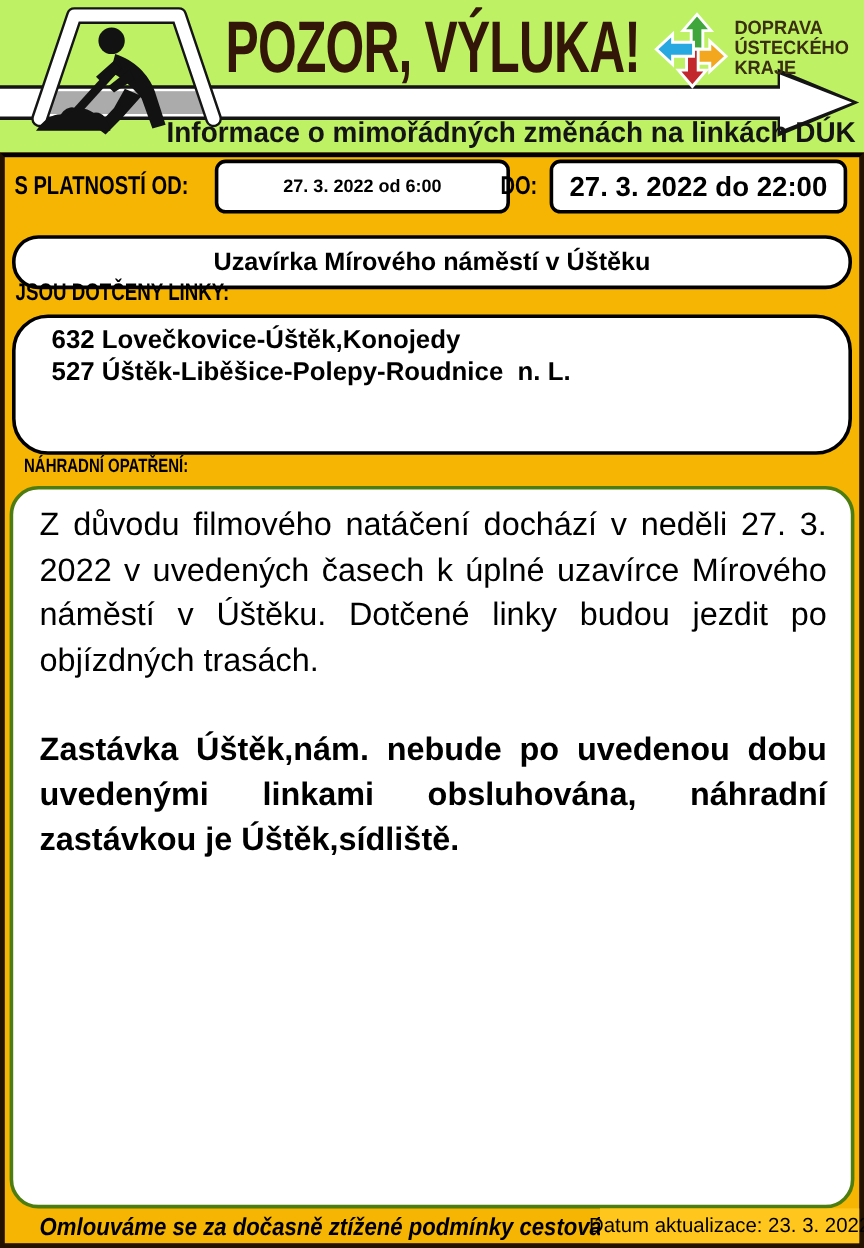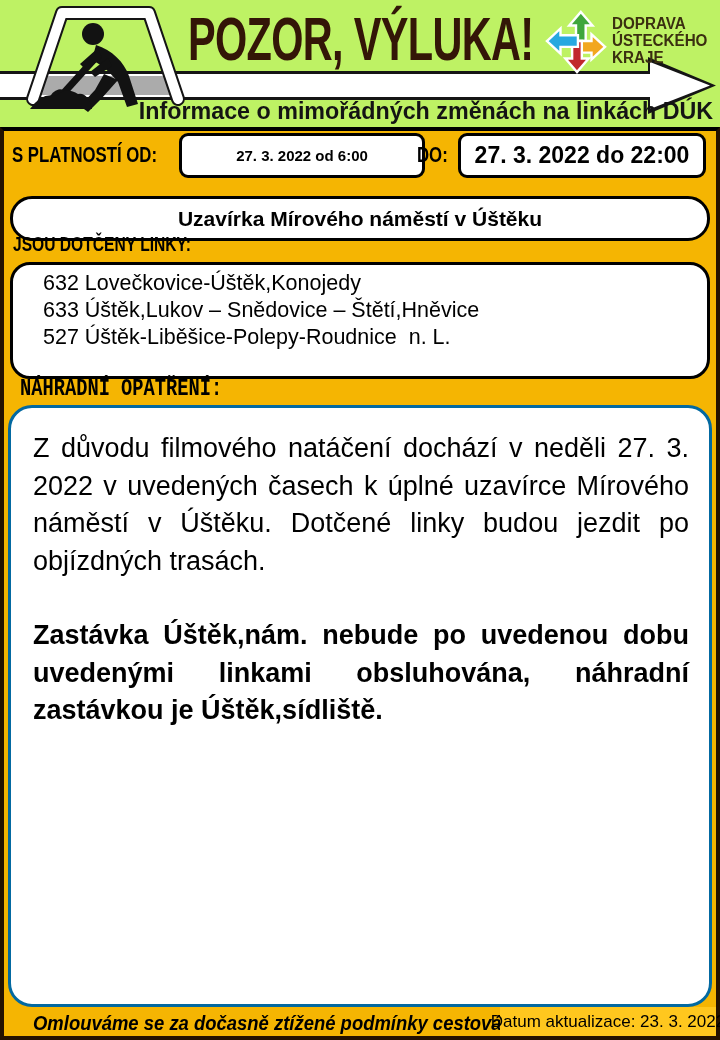--- a/index.html
+++ b/index.html
@@ -40,30 +40,30 @@
   .cond{display:inline-block;transform:scaleX(0.78);transform-origin:0 50%;white-space:nowrap;}
   .wbox{position:absolute;background:#fff;border:3px solid #000;border-radius:9px;
     box-sizing:border-box;display:flex;align-items:center;justify-content:center;
     font-weight:bold;color:#000;}
   .valid-from{left:155px;top:133px;width:246px;height:45px;font-size:15px;margin-left:24px;}
   .valid-to{left:458px;top:133px;width:248px;height:45px;font-size:23px;}
   .event-box{left:10px;top:196px;width:700px;height:45px;font-size:21px;border-radius:22px;}
 
   .lines-box{
     position:absolute;left:10px;top:262px;width:700px;height:117px;
-    background:#fff;border:3px solid #000;border-radius:20px;box-sizing:border-box;
+    background:#fff;border:3px solid #000;border-radius:30px;box-sizing:border-box;
     padding:5px 10px 0 30px;
-    font-size:21.5px;line-height:27px;font-weight:normal;color:#000;
+    font-size:21.5px;line-height:27px;font-weight:bold;color:#000;
   }
   .lines-box div{white-space:pre-wrap;}
 
   .main-box{
     position:absolute;left:8px;top:405px;width:704px;height:602px;
-    background:#fff;border:3px solid #0369a1;border-radius:24px;box-sizing:border-box;
-    padding:22px 20px 0 22px;
+    background:#fff;border:3px solid #4d7c0f;border-radius:24px;box-sizing:border-box;
+    padding:11px 20px 0 22px;
     font-size:27px;line-height:37.5px;color:#000;text-align:justify;
   }
   .main-box p{margin:0;}
   .main-box p + p{margin-top:37px;font-weight:bold;}
 
   
   .apology{
     position:absolute;left:33px;top:1008px;height:30px;display:flex;align-items:center;
     font-size:20.5px;font-weight:bold;font-style:italic;color:#000;white-space:nowrap;
     transform:scaleX(0.9);transform-origin:0 50%;
@@ -145,25 +145,24 @@
 
   <div class="wbox event-box">
     <span>Uzavírka Mírového náměstí v Úštěku</span>
   </div>
 
   <div class="flabel" style="left:13px;top:226px;height:36px;font-size:20px;">
     <span class="cond">JSOU DOTČENY LINKY:</span>
   </div>
   <div class="lines-box">
     <div>632 Lovečkovice-Úštěk,Konojedy</div>
-    <div>633 Úštěk,Lukov – Snědovice – Štětí,Hněvice</div>
     <div>527 Úštěk-Liběšice-Polepy-Roudnice  n. L.</div>
   </div>
 
-  <div class="flabel" style="left:20px;top:372px;height:33px;font-size:24px;font-family:Liberation Mono, monospace;">
+  <div class="flabel" style="left:20px;top:372px;height:33px;font-size:16px;">
     <span class="cond">NÁHRADNÍ OPATŘENÍ:</span>
   </div>
   <div class="main-box">
     <p>Z důvodu filmového natáčení dochází v neděli 27. 3. 2022 v uvedených časech k úplné uzavírce Mírového náměstí v Úštěku. Dotčené linky budou jezdit po objízdných trasách.</p>
     <p><b>Zastávka Úštěk,nám. nebude po uvedenou dobu uvedenými linkami obsluhována</b><span>, náhradní zastávkou je Úštěk,sídliště.</span></p>
   </div>
 
   <div class="apology">Omlouváme se za dočasně ztížené podmínky cestování.</div>
   <div class="datum-band">
     <span>Datum aktualizace: 23. 3. 2022</span>

